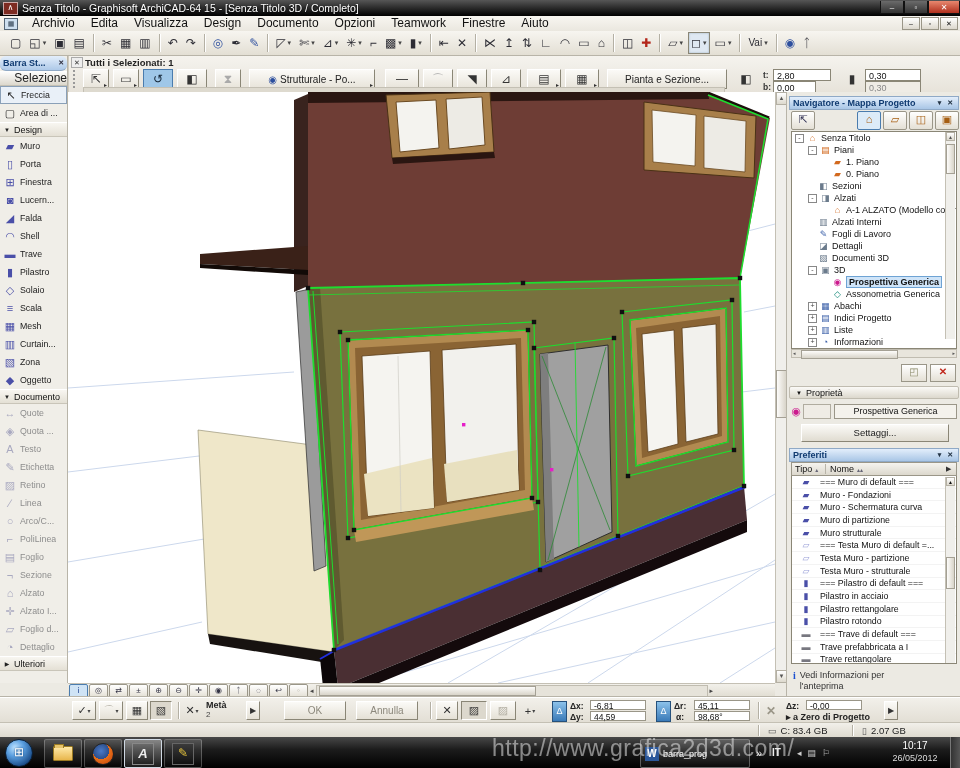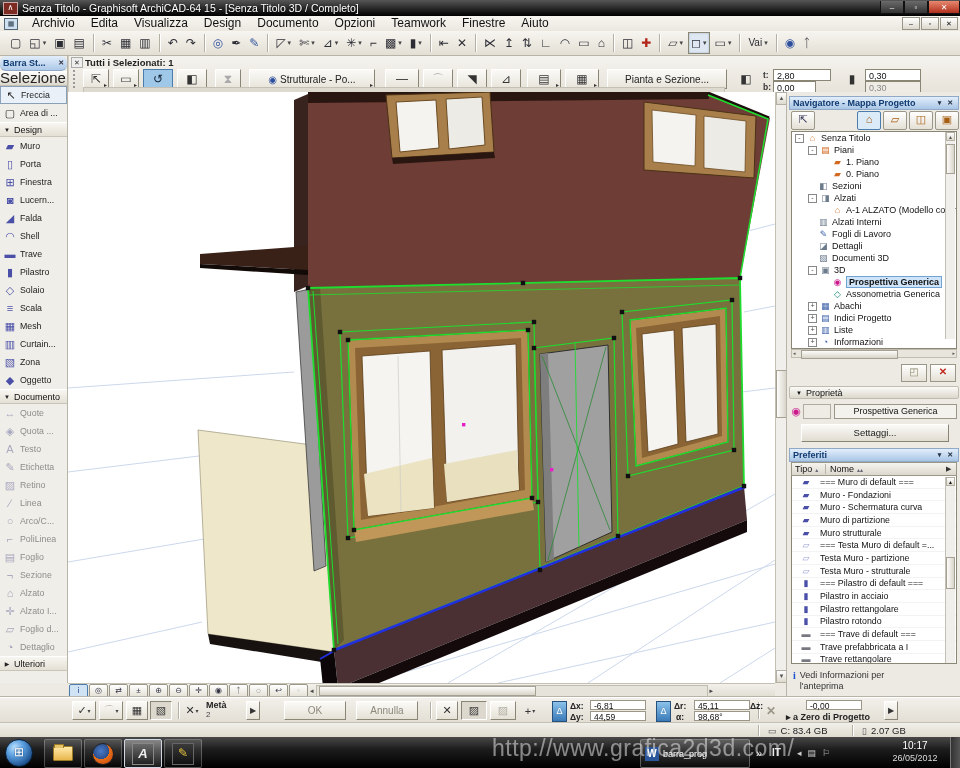--- a/index.html
+++ b/index.html
@@ -51,21 +51,21 @@
   .ibfield{position:absolute;height:12px;background:#fff;border:1px solid #8a8676;font-size:9px;line-height:12px;padding-left:3px;box-sizing:border-box;}
   .ibfield.dis{background:#efece5;color:#888;}
   .iblbl{position:absolute;font-size:8.5px;font-weight:bold;color:#333;}
   .ibscroll{left:14px;top:31px;width:640px;height:4px;background:#dedacf;border:1px solid #c4c0b4;}
   
   .toolbox{left:0;top:56px;width:68px;height:627px;background:#f0eee8;border-right:1px solid #b8b4a8;box-sizing:border-box;}
   .tb-head{height:14px;background:linear-gradient(#e3eefb,#aec9e8);border-bottom:1px solid #8fa9c6;
            font-size:9px;font-weight:bold;color:#0f3a70;display:flex;align-items:center;padding:0 3px;border-radius:6px;}
   .tb-head .x{margin-left:auto;font-size:7px;color:#334;}
   .tb-group{height:14px;background:linear-gradient(#fff,#dcd8cd);border-bottom:1px solid #c4c0b4;
-           text-align:left;font-size:15px;line-height:14px;color:#222;}
+           text-align:right;font-size:12px;line-height:14px;color:#222;}
   .titem{height:18px;display:flex;align-items:center;padding-left:2px;box-sizing:border-box;}
   .titem .ticn{width:16px;text-align:center;font-size:11px;}
   .titem .tlbl{font-size:8.8px;color:#222;margin-left:2px;white-space:nowrap;overflow:hidden;}
   .titem.c-des .ticn{color:#4a4fa8;}
   .titem.c-doc .ticn{color:#a9a9c0;}
   .titem.c-doc .tlbl{color:#8d8d8d;}
   .titem.c-dark .ticn{color:#222;}
   .titem.sect{height:15px;background:linear-gradient(#f8f6f1,#e4e0d5);border-top:1px solid #fff;border-bottom:1px solid #c9c5b9;}
   .titem.sect .ticn{font-size:6px;color:#222;width:10px;}
   .titem.sect .tlbl{font-size:9px;color:#111;}
@@ -1031,21 +1031,21 @@
   <span class="coordfld" style="left:590px;top:2px;">-6,81</span>
   <span class="coordlbl" style="left:570px;top:14px;">Δy:</span>
   <span class="coordfld" style="left:590px;top:13px;">44,59</span>
   <div class="dicon" style="left:656px;">Δ</div>
   <span class="coordlbl" style="left:674px;top:3px;">Δr:</span>
   <span class="coordfld" style="left:694px;top:2px;">45,11</span>
   <span class="coordlbl" style="left:676px;top:14px;">α:</span>
   <span class="coordfld" style="left:694px;top:13px;">98,68°</span>
   <div class="csep" style="left:758px;"></div>
   <div class="cbtn flat grayx" style="left:762px;width:18px;">✕</div>
-  <span class="coordlbl" style="left:750px;top:3px;">Δz:</span>
+  <span class="coordlbl" style="left:786px;top:3px;">Δz:</span>
   <span class="coordfld" style="left:806px;top:2px;">-0,00</span>
   <span class="originrow" style="left:786px;top:14px;">▸ <span>a Zero di Progetto</span></span>
   <div class="cbtn" style="left:884px;width:14px;font-size:8px;">▶</div>
 </div>
 
 <div class="abs statusbar">
   <span class="ssep" style="left:758px;"></span>
   <span class="grp" style="left:768px;">
     <span class="ic">▭</span>
     <span>C: 83.4 GB</span>

